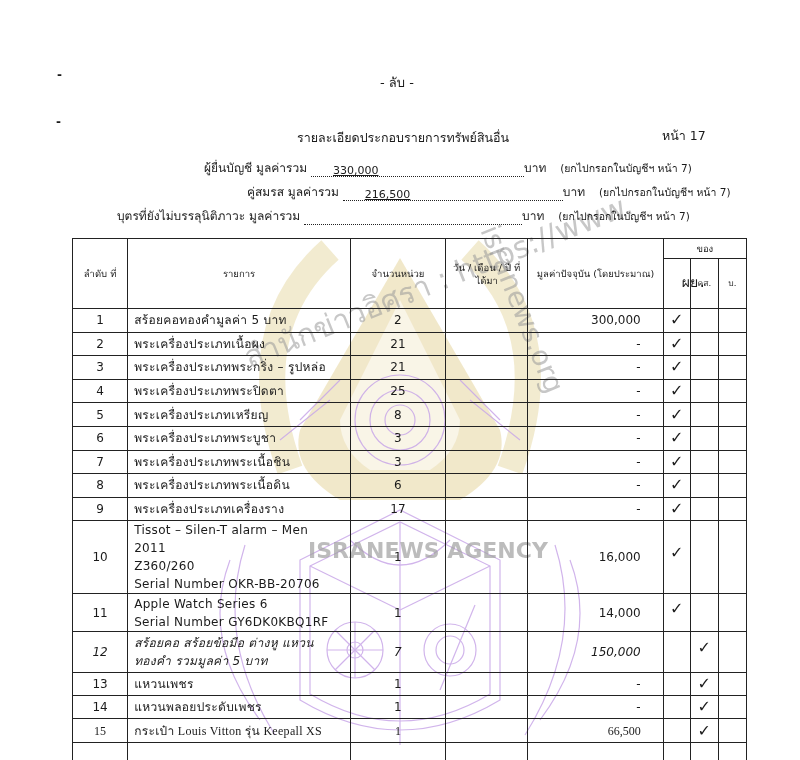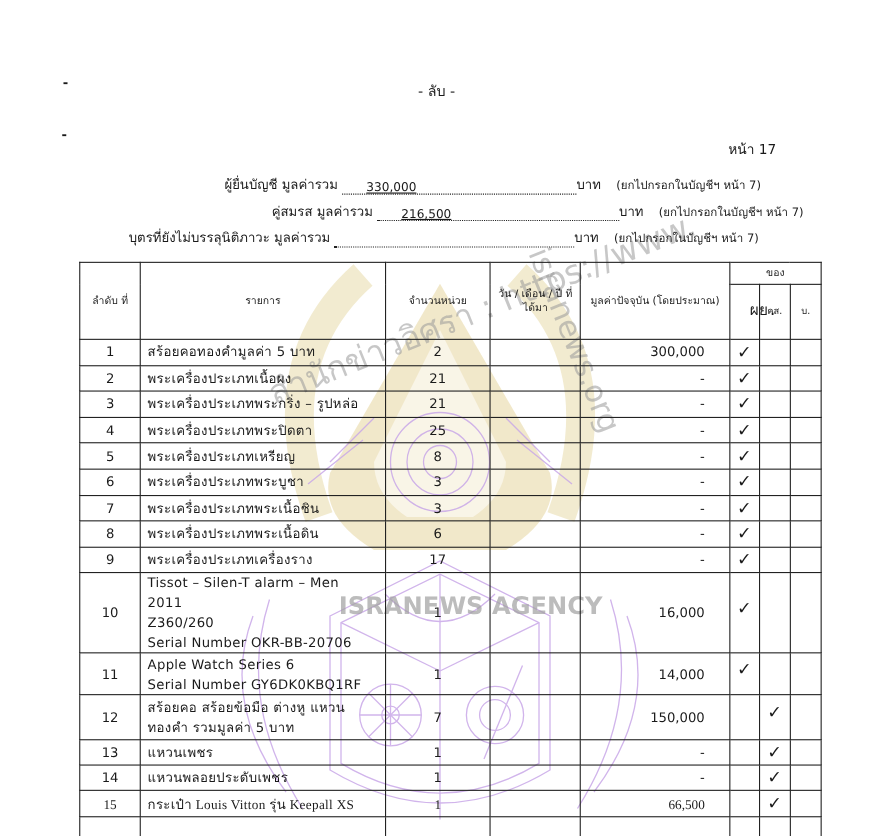--- a/index.html
+++ b/index.html
@@ -68,20 +68,21 @@
   <text x="0" y="0" font-size="28" fill="#9a9a9a" opacity="0.55" font-family="DejaVu Sans, sans-serif" transform="translate(480 230) rotate(68)">isranews.org</text>
   <text x="308" y="558" font-size="22" fill="#a0a0a0" opacity="0.7" font-family="DejaVu Sans, sans-serif" font-weight="bold">ISRANEWS AGENCY</text>
 </svg>
 
 <div class="content">
   <div class="abs dash" style="left:57px; top:68px;">-</div>
   <div class="abs dash" style="left:56px; top:115px;">-</div>
 
   <div class="abs secret" style="left:380px; top:72px;">- ลับ -</div>
   <div class="abs pageno" style="left:662px; top:126px;">หน้า 17</div>
+  <div class="abs title" style="left:297px; top:128px;">รายละเอียดประกอบรายการทรัพย์สินอื่น</div>
 
   <div class="sumrow" style="left:204px; top:158px;">
     <span>ผู้ยื่นบัญชี  มูลค่ารวม</span>
     <span class="dots" style="width:213px;"><span>330,000</span></span><span>บาท</span>
     <span class="note">(ยกไปกรอกในบัญชีฯ หน้า 7)</span>
   </div>
   <div class="sumrow" style="left:247px; top:182px;">
     <span>คู่สมรส  มูลค่ารวม</span>
     <span class="dots" style="width:220px;"><span>216,500</span></span><span>บาท</span>
     <span class="note">(ยกไปกรอกในบัญชีฯ หน้า 7)</span>
@@ -247,21 +248,21 @@
             <div>Apple Watch Series 6</div>
             <div>Serial Number GY6DK0KBQ1RF</div>
           </td>
           <td class="qty">1</td>
           <td class="date"></td>
           <td class="val">14,000</td>
           <td class="chk"><span style="display: inline-block; transform: translateY(-4px);">✓</span></td>
           <td class="chk"></td>
           <td class="chk"></td>
         </tr>
-        <tr style="height: 41px;">
+        <tr style="height: 41px; font-style: italic;">
           <td class="num">12</td>
           <td class="item">
             <div>สร้อยคอ สร้อยข้อมือ ต่างหู แหวน</div>
             <div>ทองคำ รวมมูลค่า 5 บาท</div>
           </td>
           <td class="qty">7</td>
           <td class="date"></td>
           <td class="val">150,000</td>
           <td class="chk"></td>
           <td class="chk"><span style="display: inline-block; transform: translateY(-4px);">✓</span></td>

